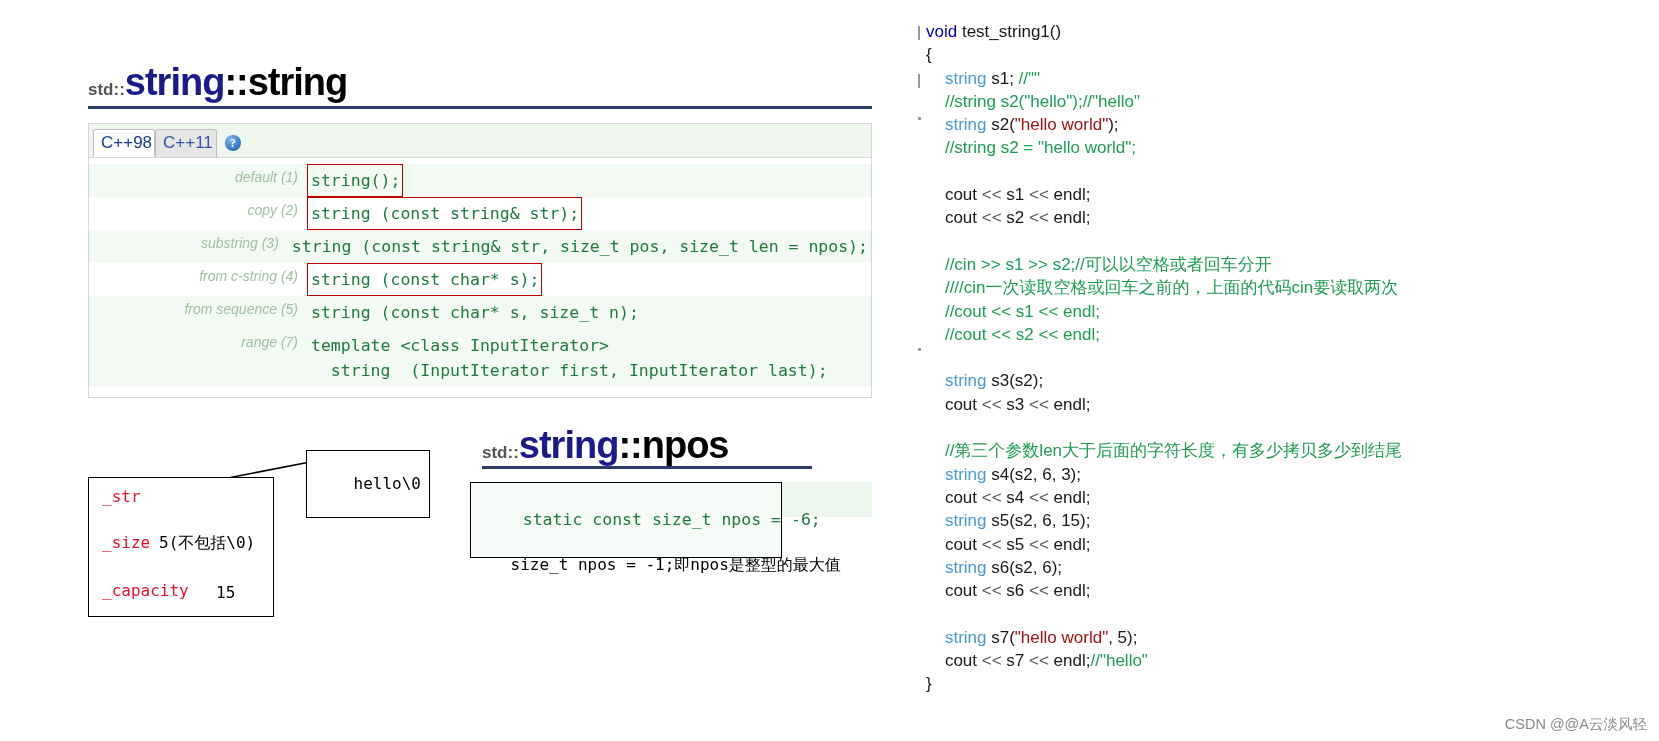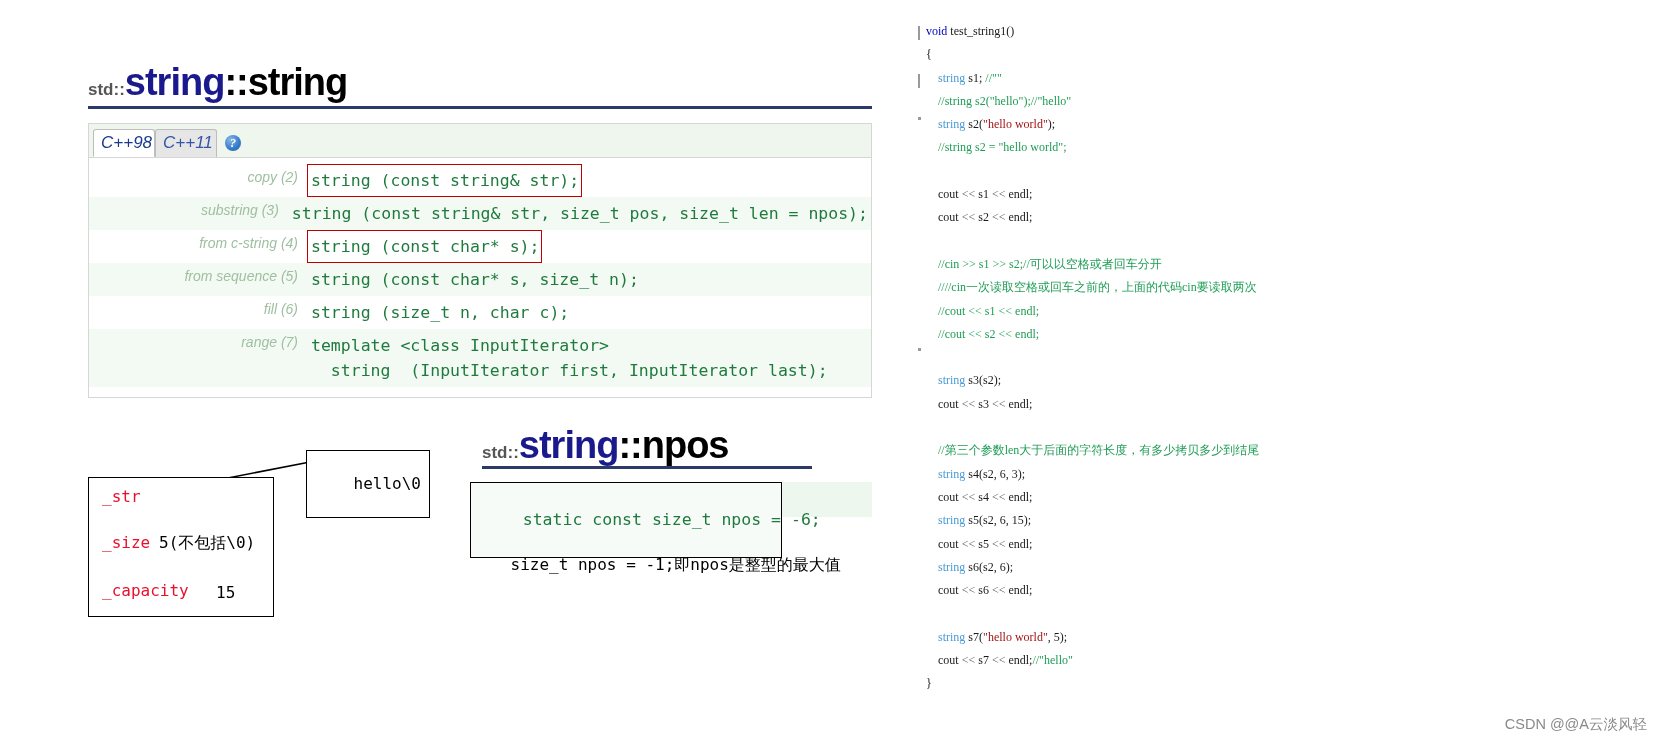--- a/index.html
+++ b/index.html
@@ -64,21 +64,20 @@
     width: 784px;
     border: 1px solid #d6d6d6;
     background: #f7fbf7;
     box-sizing: border-box;
   }
   .tabstrip {
     height: 33px;
     background: #eef6ee;
     border-bottom: 1px solid #d6d6d6;
     position: relative;
-    font-style: italic;
   }
   .tab {
     position: absolute;
     top: 5px;
     height: 28px;
     line-height: 26px;
     padding: 0 7px;
     font-size: 17px;
     color: #1a3a8f;
     border: 1px solid #bdbdbd;
@@ -242,22 +241,22 @@
     background: #9a9a9a;
   }
   .gdot {
     position: absolute;
     width: 3px; height: 3px;
     background: #9a9a9a;
   }
   #code-lines {
     position: absolute;
     left: 26px; top: 20px;
-    font-family: Liberation Serif, serif;
-    font-size: 12px;
+    font-family: Liberation Sans, sans-serif;
+    font-size: 17px;
     line-height: 23.3px;
     white-space: pre;
   }
   .cl { height: 23.3px; }
   .kw   { color: #0000c0; }
   .typ  { color: #4a9ad4; }
   .str  { color: #a31515; }
   .cmt  { color: #1f9d55; }
   .pl   { color: #1a1a1a; }
   .op   { color: #555555; }
@@ -287,39 +286,39 @@
       <div class="tab active" style="left:4px; width:62px;">
         <span>C++98</span>
       </div>
       <div class="tab inactive" style="left:66px; width:62px;">
         <span>C++11</span>
       </div>
       <div class="help-icon" style="left:136px;">?</div>
     </div>
 
     <div class="ctor-rows" id="ctor-rows">
+        <div class="ctor-row alt">
+          <div class="ctor-label">default (1)</div>
+          <div class="ctor-sig boxed">string();</div>
+        </div>
         <div class="ctor-row plain">
           <div class="ctor-label">copy (2)</div>
           <div class="ctor-sig boxed">string (const string&amp; str);</div>
         </div>
         <div class="ctor-row alt">
           <div class="ctor-label">substring (3)</div>
           <div class="ctor-sig">string (const string&amp; str, size_t pos, size_t len = npos);</div>
         </div>
         <div class="ctor-row plain">
           <div class="ctor-label">from c-string (4)</div>
           <div class="ctor-sig boxed">string (const char* s);</div>
         </div>
         <div class="ctor-row alt">
           <div class="ctor-label">from sequence (5)</div>
           <div class="ctor-sig">string (const char* s, size_t n);</div>
-        </div>
-        <div class="ctor-row plain">
-          <div class="ctor-label">fill (6)</div>
-          <div class="ctor-sig">string (size_t n, char c);</div>
         </div>
         <div class="ctor-row alt">
           <div class="ctor-label">range (7)</div>
           <div class="ctor-sig">template &lt;class InputIterator&gt;
   string  (InputIterator first, InputIterator last);</div>
         </div>
       </div>
   </div>
 
   <svg id="ptr-line" viewBox="0 0 320 80">

